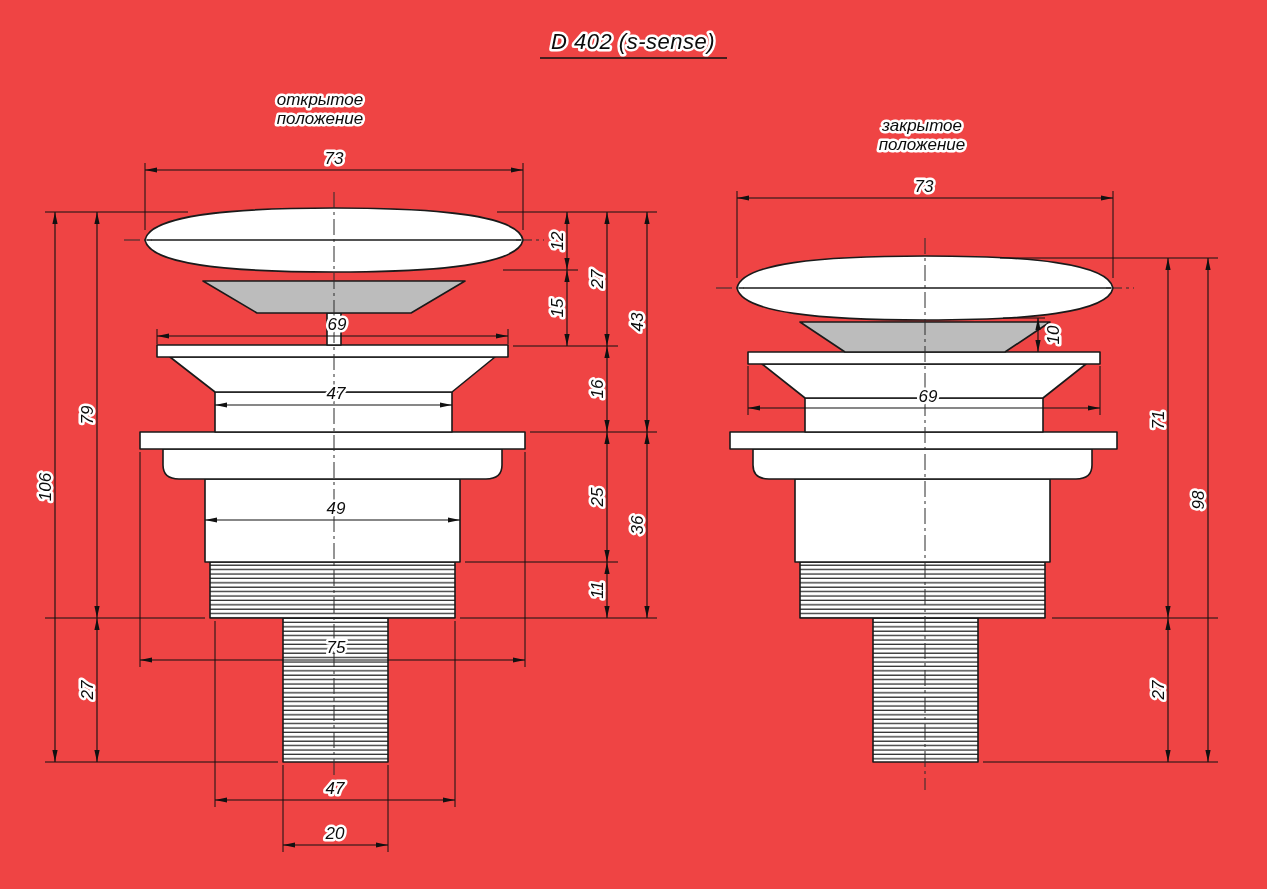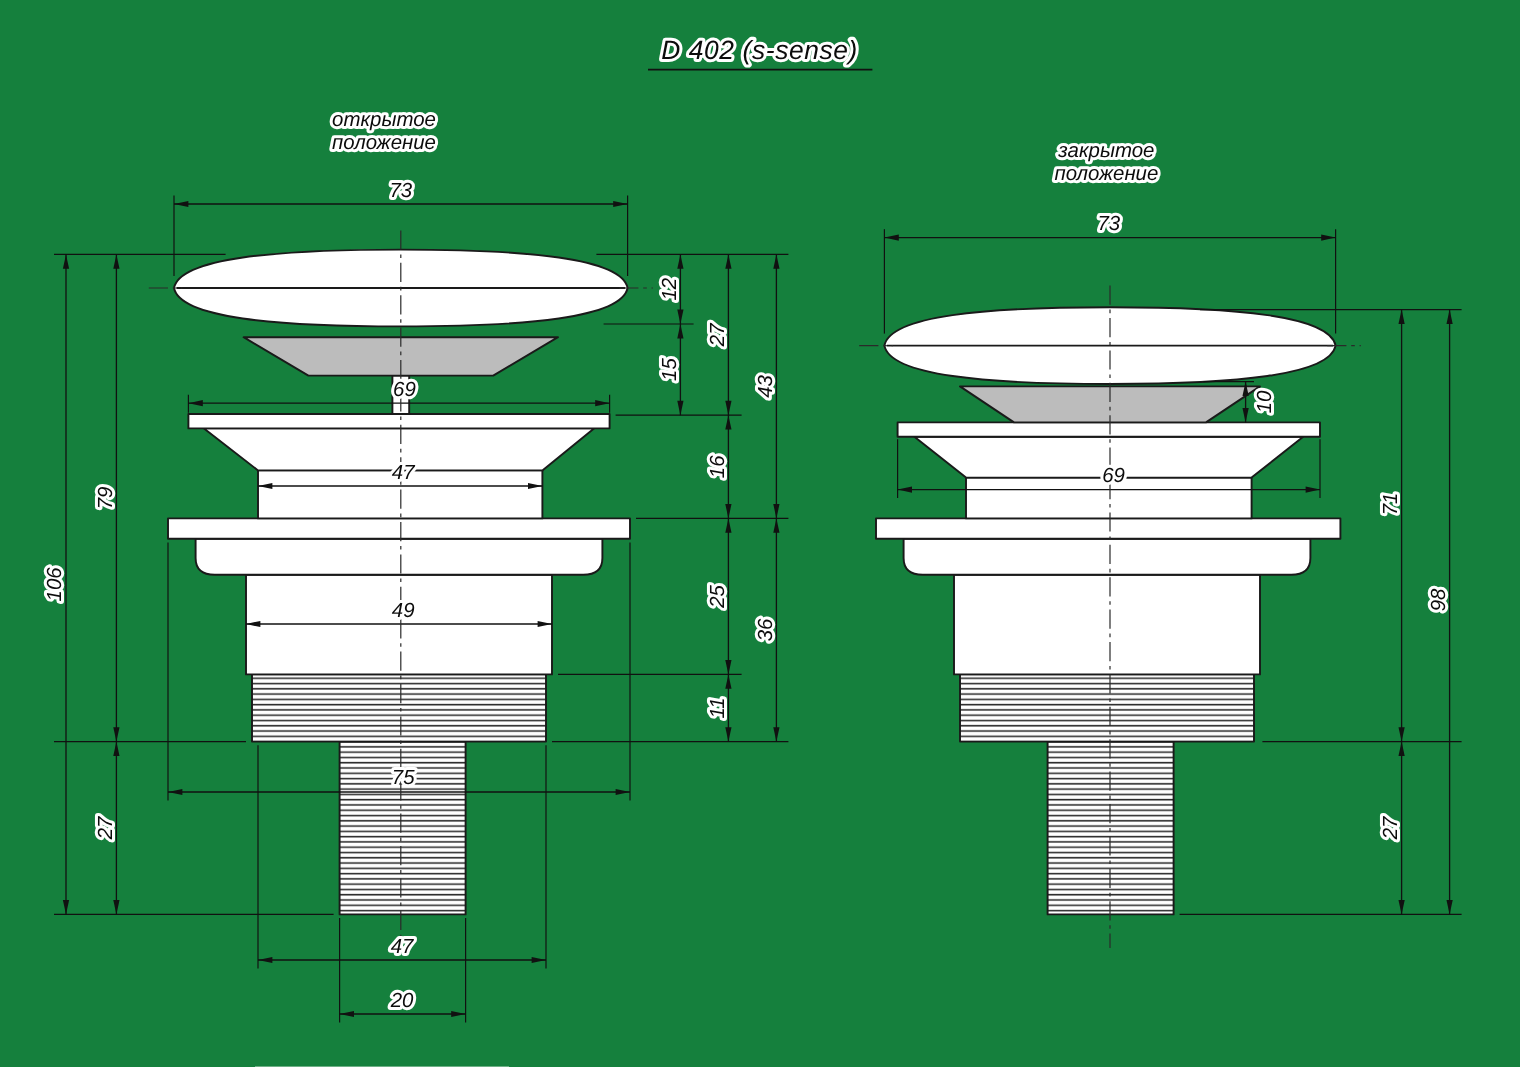--- a/index.html
+++ b/index.html
@@ -1,16 +1,16 @@
 <!DOCTYPE html>
 <html><head>
 <meta charset="utf-8">
 <style>
   html,body { margin:0; padding:0; background:#ffffff; }
-  .page { position:relative; width:1267px; height:889px; background:#15803d; overflow:hidden; }
+  .page { position:relative; width:1267px; height:889px; background:#ef4444; overflow:hidden; }
   svg { display:block; }
 
   .geo path, .geo rect, .geo polygon, .geo line {
     fill:#ffffff; stroke:#1a1a1a; stroke-width:1.6; stroke-linejoin:round;
   }
   .geo .cone   { fill:#bcbcbc; }
   .geo .thread { fill:url(#thr); }
 
   .dim line { stroke:#111111; stroke-width:1.1; }
   .ext line { stroke:#111111; stroke-width:1; }

